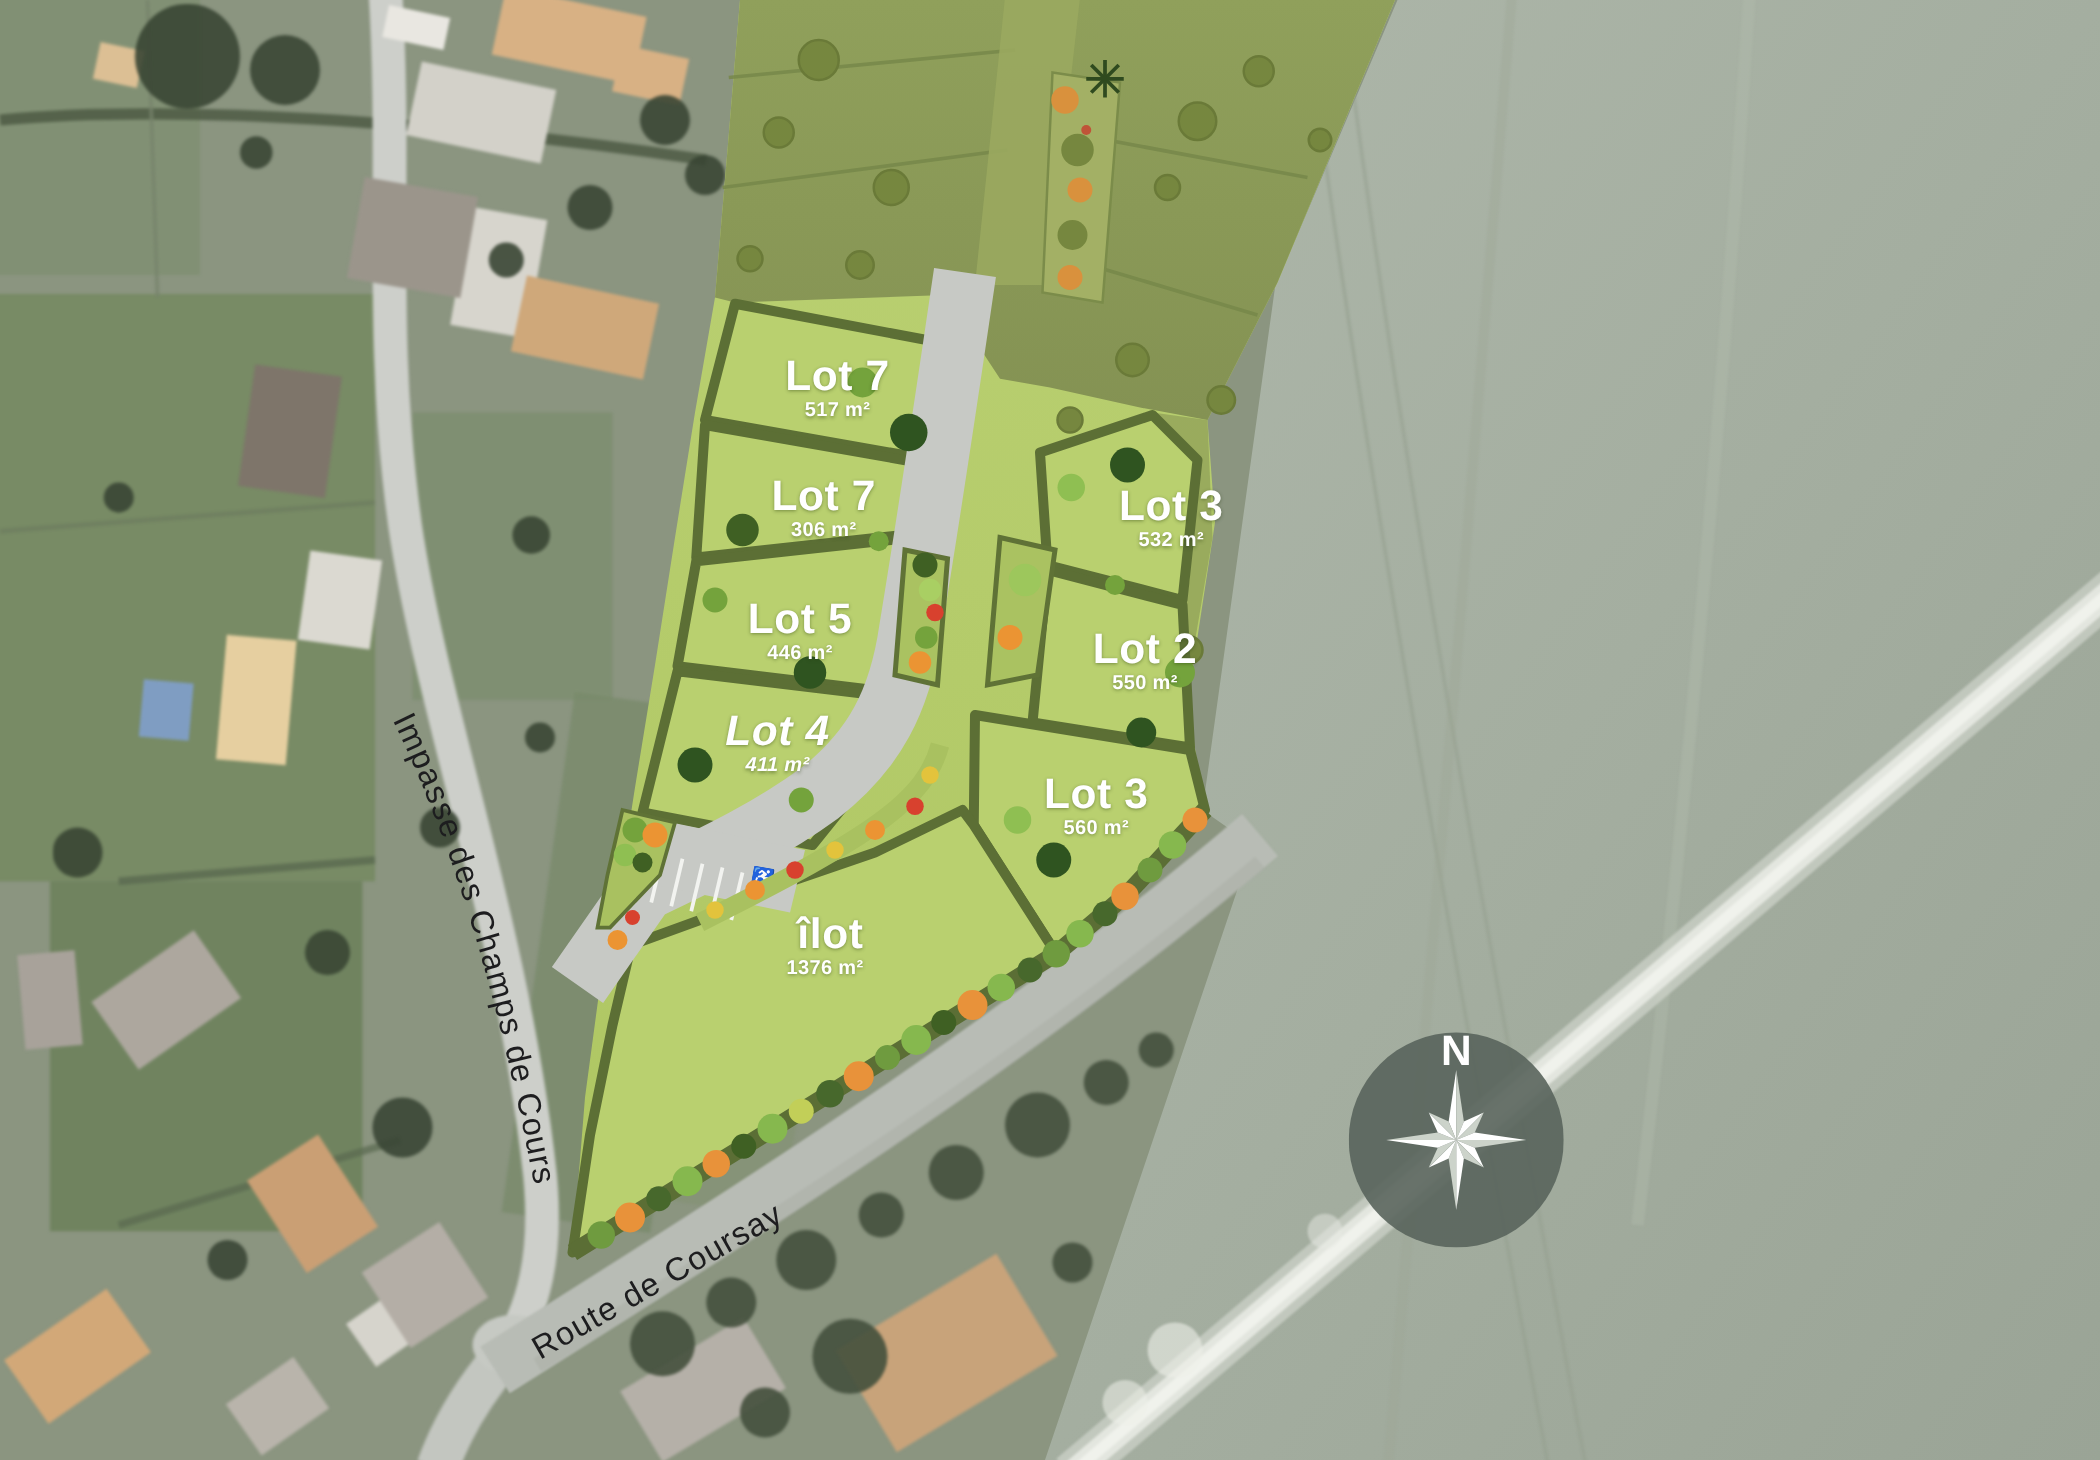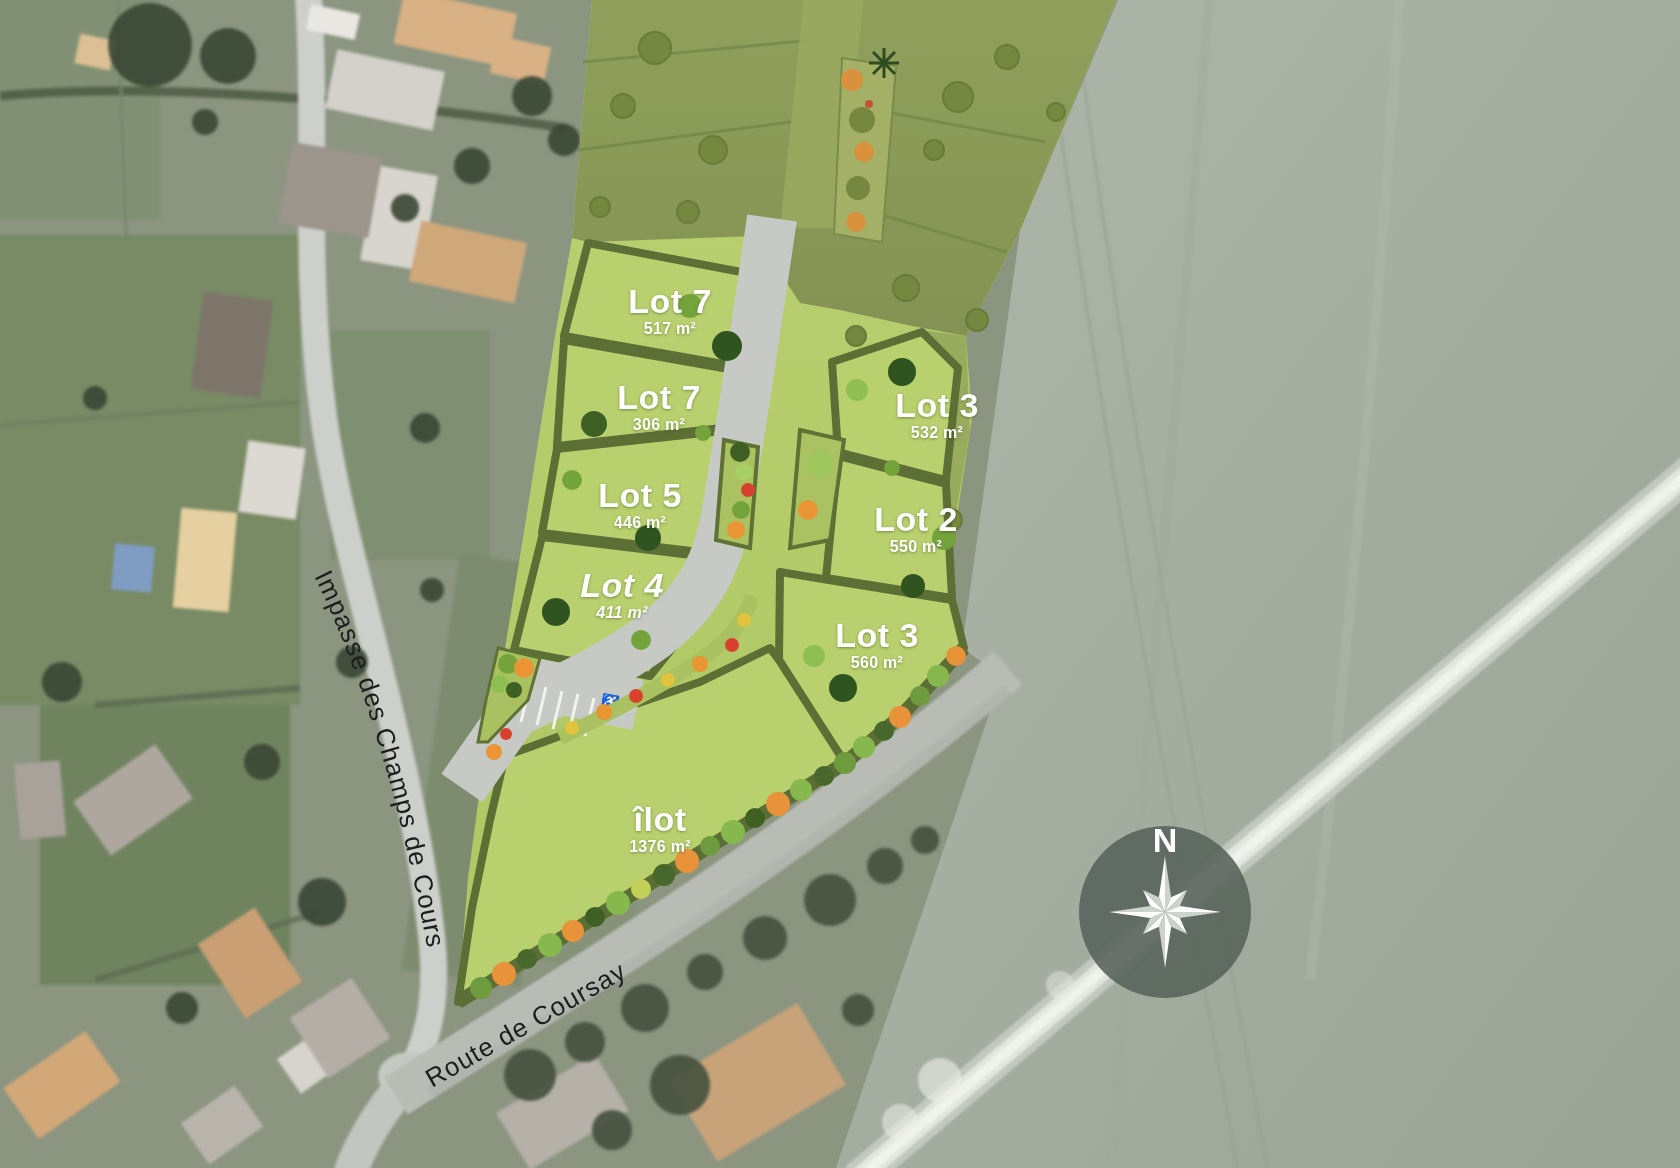--- a/index.html
+++ b/index.html
@@ -349,17 +349,17 @@
   <div class="lot-area">446 m²</div>
 </div>
 <div class="lot-tag" style="left:659px;top:382px;">
   <div class="lot-name">Lot 7</div>
   <div class="lot-area">306 m²</div>
 </div>
 <div class="lot-tag" style="left:670px;top:286px;">
   <div class="lot-name">Lot 7</div>
   <div class="lot-area">517 m²</div>
 </div>
-<div class="lot-tag" style="left:660px;top:804px;">
+<div class="lot-tag" style="left:660px;top:732px;text-align:right;">
   <div class="lot-name">îlot</div>
   <div class="lot-area">1376 m²</div>
 </div>
 </div>
 
 </body></html>

